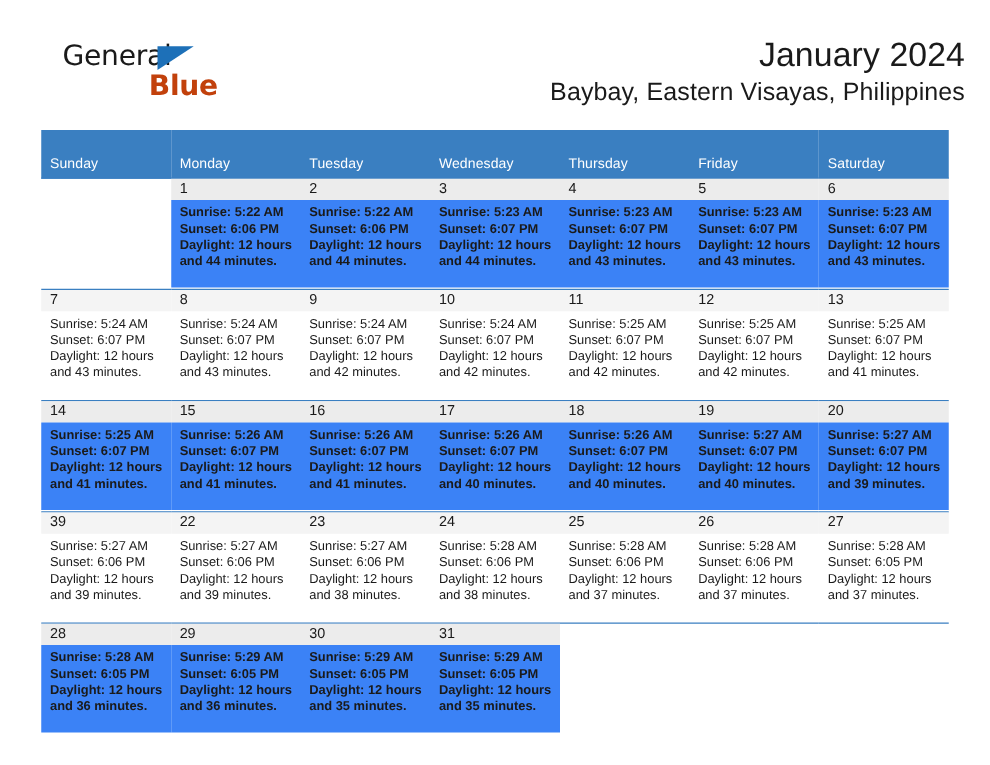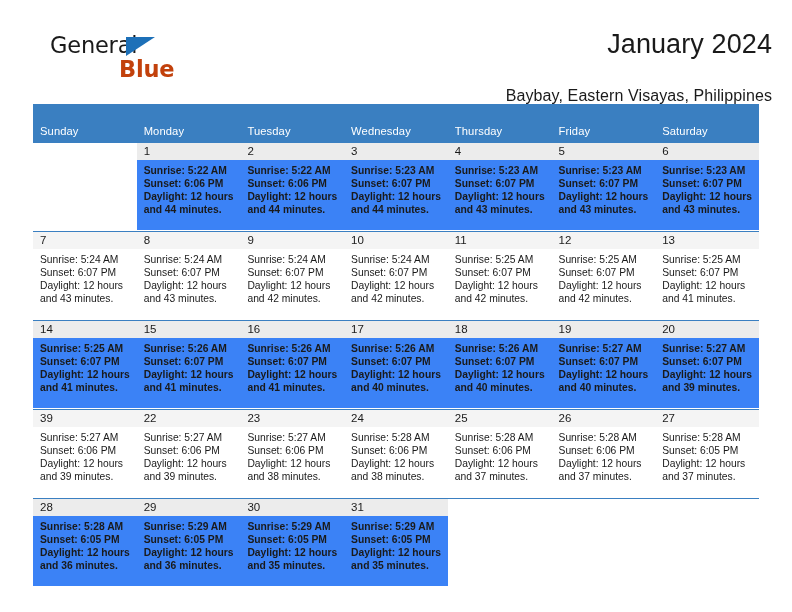--- a/index.html
+++ b/index.html
@@ -76,22 +76,22 @@
     text-align: right;
   }
   .cal-title {
     font-size: 27px;
     font-weight: 400;
     color: #1a1a1a;
     line-height: 1.1;
     letter-spacing: 0.1px;
   }
   .cal-subtitle {
-    margin-top: 27px;
-    font-size: 16px;
+    margin-top: 3px;
+    font-size: 20px;
     font-weight: 400;
     color: #1a1a1a;
     letter-spacing: 0.1px;
   }
 
   
   .calendar {
     position: absolute;
     left: 33px;
     top: 104px;

